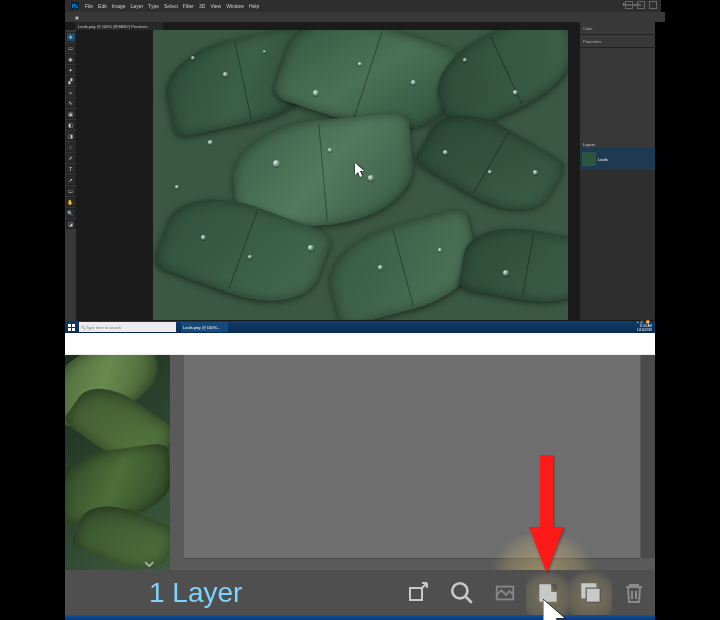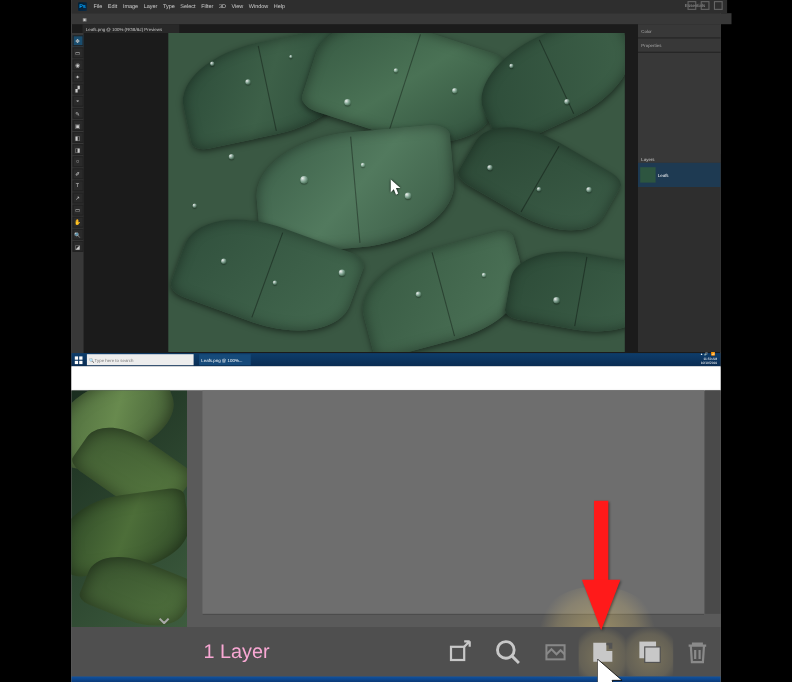--- a/index.html
+++ b/index.html
@@ -73,21 +73,21 @@
 .zl2{width:100px;height:58px;left:5px;top:42px;background:linear-gradient(130deg,#3c5730,#5a7d42);transform:rotate(35deg)}
 .zl3{width:115px;height:68px;left:-8px;top:95px;background:linear-gradient(120deg,#2b4525,#4d6e39,#2e4827);transform:rotate(-8deg)}
 .zl4{width:95px;height:55px;left:12px;top:155px;background:linear-gradient(135deg,#354f2c,#547640);transform:rotate(22deg)}
 .zchev{position:absolute;left:75px;top:192px;font-size:22px;color:#aaa}
 .zshelf{position:absolute;left:105px;top:0;width:485px;height:215px;background:#5a5a5a}
 .zshelf-in{position:absolute;left:14px;top:0;width:456px;height:203px;background:#6e6e6e;border-bottom:1px solid #4a4a4a}
 .zscroll{position:absolute;right:0;top:0;width:14px;height:203px;background:#4a4a4a}
 .zright{position:absolute;left:40px;top:225px;font-size:20px;color:#aaa}
 
 .bottombar{position:absolute;left:0;top:215px;width:590px;height:45px;background:#4f4f4f;display:flex;align-items:center}
-.bb-count{font-size:18px;color:#f9a8d4;margin-left:120px}
+.bb-count{font-size:28px;color:#7dd3fc;margin-left:84px}
 .bb-spacer{flex:1}
 .bb-icon{width:43px;height:45px;display:flex;align-items:center;justify-content:center;color:#c8c8c8}
 .bb-icon.hl{background:radial-gradient(circle at 50% 60%,rgba(255,225,130,.25),rgba(255,225,130,.12) 60%,transparent 80%)}
 
 .glow{position:absolute;left:418px;top:178px;width:120px;height:95px;border-radius:50%;background:radial-gradient(circle,rgba(255,220,120,.42),rgba(255,220,120,.18) 50%,transparent 70%);pointer-events:none}
 
 .arrow{position:absolute;left:464px;top:100px;width:35px;height:118px;pointer-events:none}
 .arrow svg{filter:drop-shadow(1px 1px 1px rgba(0,0,0,.4))}
 
 .bluebar{position:absolute;left:0;top:260px;width:590px;height:5px;background:linear-gradient(#1052a0,#0a3a78)}

